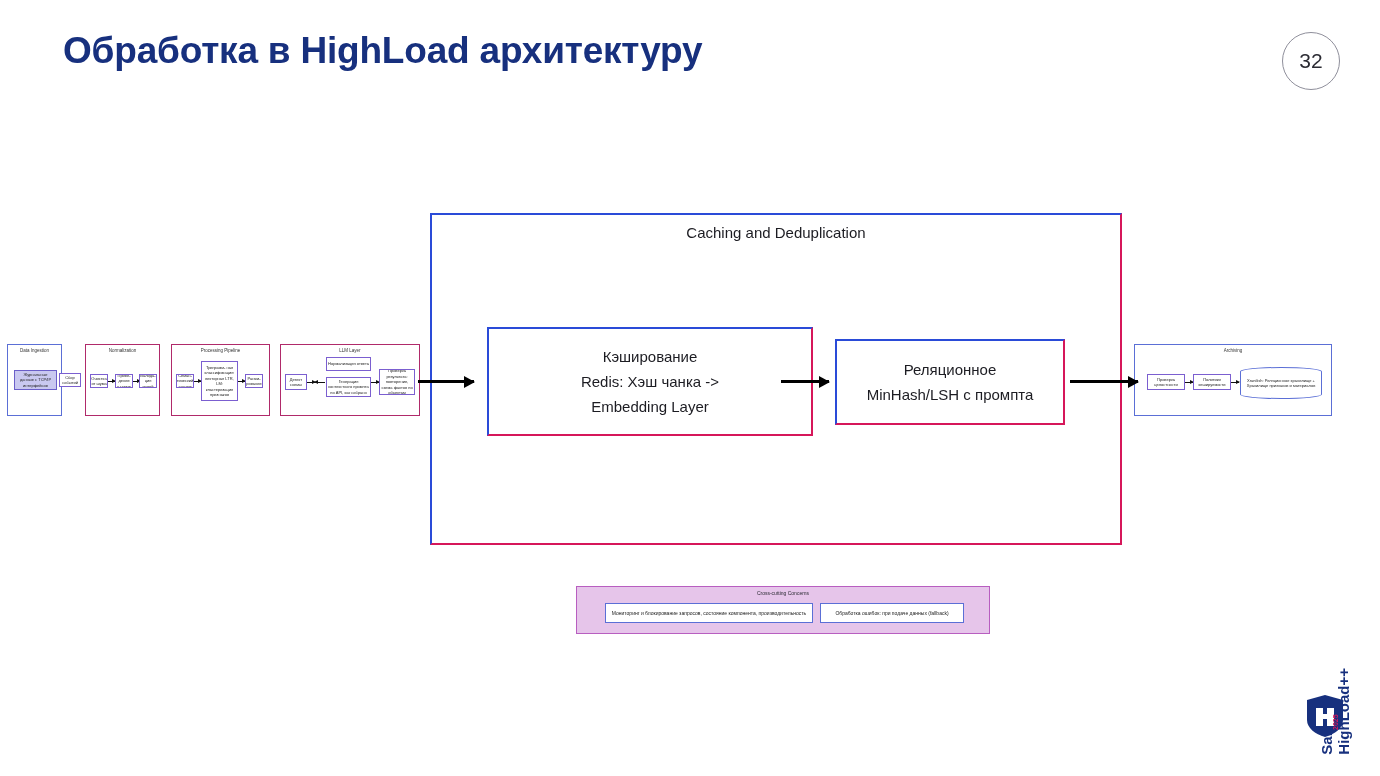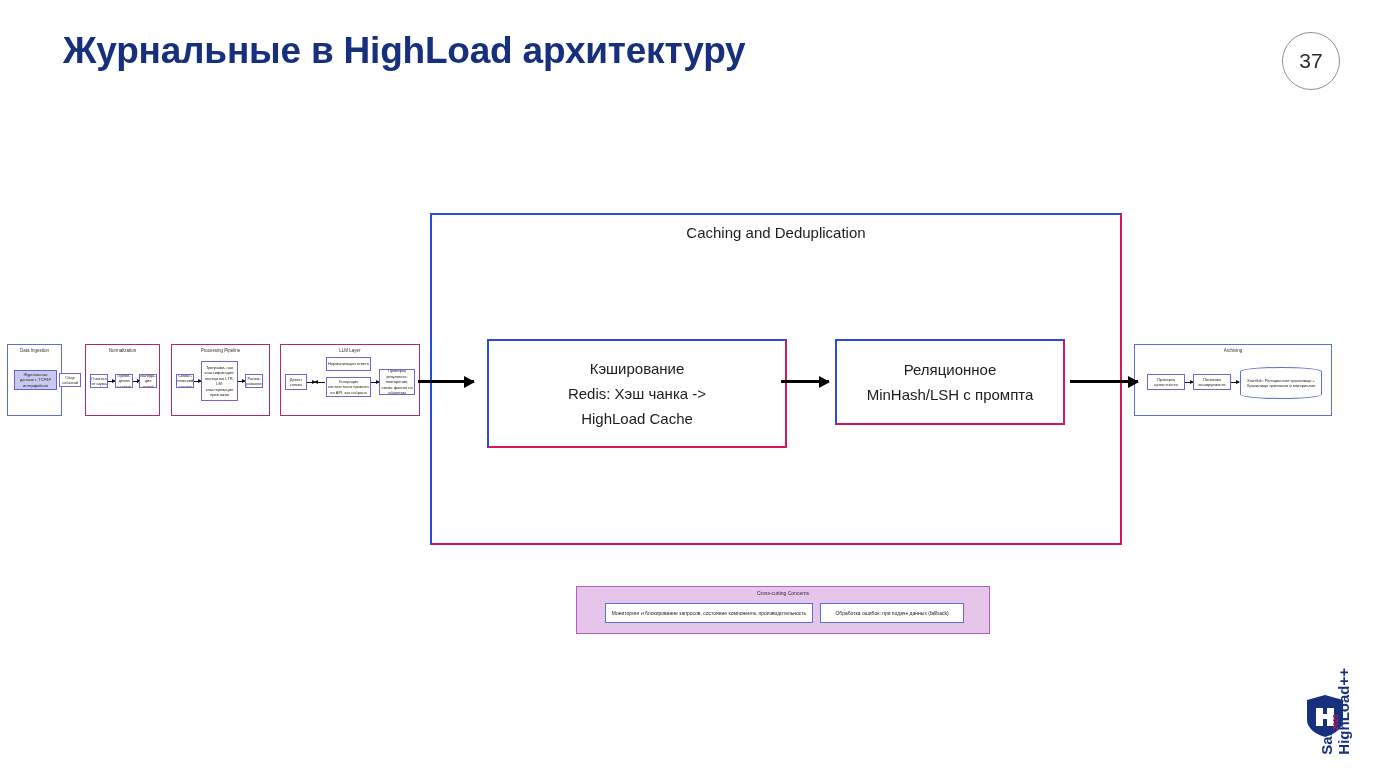--- a/index.html
+++ b/index.html
@@ -73,26 +73,25 @@
     align-items: center;
     justify-content: center;
     text-align: center;
     background: #ffffff;
   }
   .big-card .line { font-size: 15px; color: #1c1c22; line-height: 25px; }
 
   #card-cache {
     left: 487px;
     top: 327px;
-    width: 300px;
+    width: 326px;
     height: 109px;
     border: 2px solid #2a4bd8;
     border-right-color: #d6175a;
     border-bottom-color: #d6175a;
-    margin-top: 12px;
   }
   #card-dedup {
     left: 835px;
     top: 339px;
     width: 230px;
     height: 86px;
     border: 2px solid #2a4bd8;
     border-right-color: #d6175a;
     border-bottom-color: #d6175a;
   }
@@ -231,24 +230,24 @@
     position: absolute;
     right: 34px;
     bottom: 38px;
     width: 42px;
     height: 44px;
   }
 </style>
 </head>
 <body>
 
-<div class="slide-title">Журнальные в HighLoad архитектуру</div>
+<div class="slide-title">Обработка в HighLoad архитектуру</div>
 
 <div class="page-badge">
-  <span>37</span>
+  <span>32</span>
 </div>
 
 <div class="mini-group blue" style="left:7px; top:344px; width:55px; height:72px;">
   <div class="mini-title">Data Ingestion</div>
   <div class="mini-box filled" style="left:6px; top:25px; width:43px; height:20px;">Журнальные данные с TCP/IP интерфейсов</div>
 </div>
 <div class="mini-box" style="left:59px; top:373px; width:22px; height:14px;">Сбор событий</div>
 
 <div class="mini-group" style="left:85px; top:344px; width:75px; height:72px;">
   <div class="mini-title">Normalization</div>
@@ -288,21 +287,21 @@
   <div class="cylinder" style="left:105px; top:22px; width:82px; height:32px;">Xranilish: Реляционное хранилище + Хранилище признаков и материалов</div>
 </div>
 
 <div class="group-box">
   <div class="group-box-label">Caching and Deduplication</div>
 </div>
 
 <div class="big-card" id="card-cache">
   <div class="line">Кэширование</div>
   <div class="line">Redis: Хэш чанка -&gt;</div>
-  <div class="line">HighLoad Cache</div>
+  <div class="line">Embedding Layer</div>
 </div>
 
 <div class="big-card" id="card-dedup">
   <div class="line">Реляционное</div>
   <div class="line">MinHash/LSH с промпта</div>
 </div>
 
 <div class="arrow" id="arrow-in"></div>
 <div class="arrow" id="arrow-mid"></div>
 <div class="arrow" id="arrow-out"></div>

